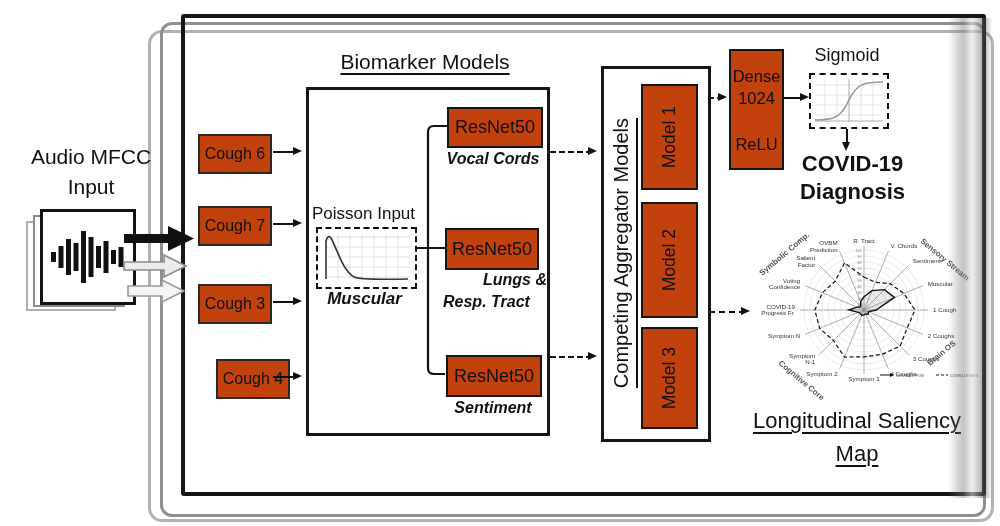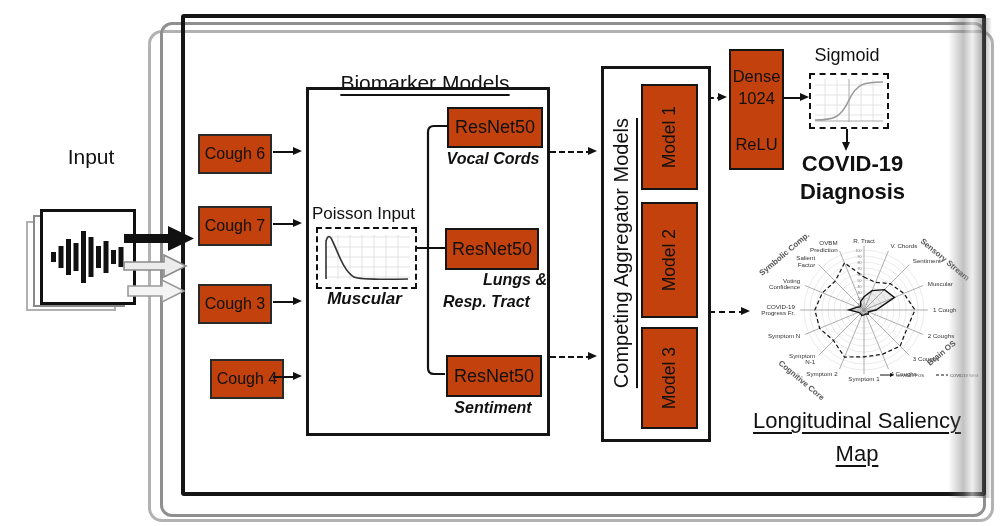--- a/index.html
+++ b/index.html
@@ -35,20 +35,21 @@
 </head>
 <body>
 
 <div class="canvas">
 
   <div class="abs gframe1"></div>
   <div class="abs gframe2"></div>
   <div class="abs bframe"></div>
 
   <div class="abs ctr title z2" style="left:5px;top:142px;width:172px;">
+    <div>Audio MFCC</div>
     <div>Input</div>
   </div>
   <div class="abs z2" style="left:26px;top:221px;width:86px;height:86px;border:2px solid #b0b0b0;background:#fff;"></div>
   <div class="abs z2" style="left:33px;top:215px;width:88px;height:88px;border:2px solid #888;background:#fff;"></div>
   <div class="abs z2" style="left:40px;top:209px;width:90px;height:90px;border:3px solid #111;background:#fff;display:flex;align-items:center;justify-content:center;">
     <svg width="78" height="66" viewBox="0 0 78 66">
       <g fill="#111">
         <rect x="2" y="28" width="5" height="10"></rect>
         <rect x="9.5" y="22" width="5" height="22"></rect>
         <rect x="17" y="15" width="5" height="36"></rect>
@@ -73,30 +74,30 @@
 
   <div class="abs box z2" style="left:198px;top:134px;width:70px;height:36px;font-size:16px;">
       <span>Cough 6</span>
     </div>
   <div class="abs box z2" style="left:198px;top:206px;width:70px;height:36px;font-size:16px;">
       <span>Cough 7</span>
     </div>
   <div class="abs box z2" style="left:198px;top:284px;width:70px;height:36px;font-size:16px;">
       <span>Cough 3</span>
     </div>
-  <div class="abs box z2" style="left:210px;top:359px;width:70px;height:36px;font-size:16px;">
+  <div class="abs box z2" style="left:216px;top:359px;width:70px;height:36px;font-size:16px;">
       <span>Cough 4</span>
     </div>
 
   <div class="abs sarrow z2" style="left:273px;top:151px;width:24px;"></div>
   <div class="abs sarrow z2" style="left:273px;top:223px;width:24px;"></div>
   <div class="abs sarrow z2" style="left:273px;top:301px;width:24px;"></div>
   <div class="abs sarrow z2" style="left:273px;top:376px;width:24px;"></div>
 
-  <div class="abs ctr z2" style="left:330px;top:50px;width:190px;font-size:21px;margin-top:21px;">
+  <div class="abs ctr z2" style="left:330px;top:50px;width:190px;font-size:21px;">
     <span class="u">Biomarker Models</span>
   </div>
   <div class="abs box thick z2" style="left:306px;top:87px;width:238px;height:343px;background:transparent;"></div>
 
   <svg class="abs z2" style="left:404px;top:110px;" width="46" height="272" viewBox="0 0 46 272">
     <path d="M43,16 H30 Q24,16 24,22 V258 Q24,264 30,264 H41 M8,138 H41" fill="none" stroke="#111" stroke-width="2.2"></path>
   </svg>
 
   <div class="abs z2" style="left:312px;top:204px;font-size:17px;">Poisson Input</div>
   <div class="abs dashedbox z2" style="left:316px;top:227px;width:97px;height:58px;">

